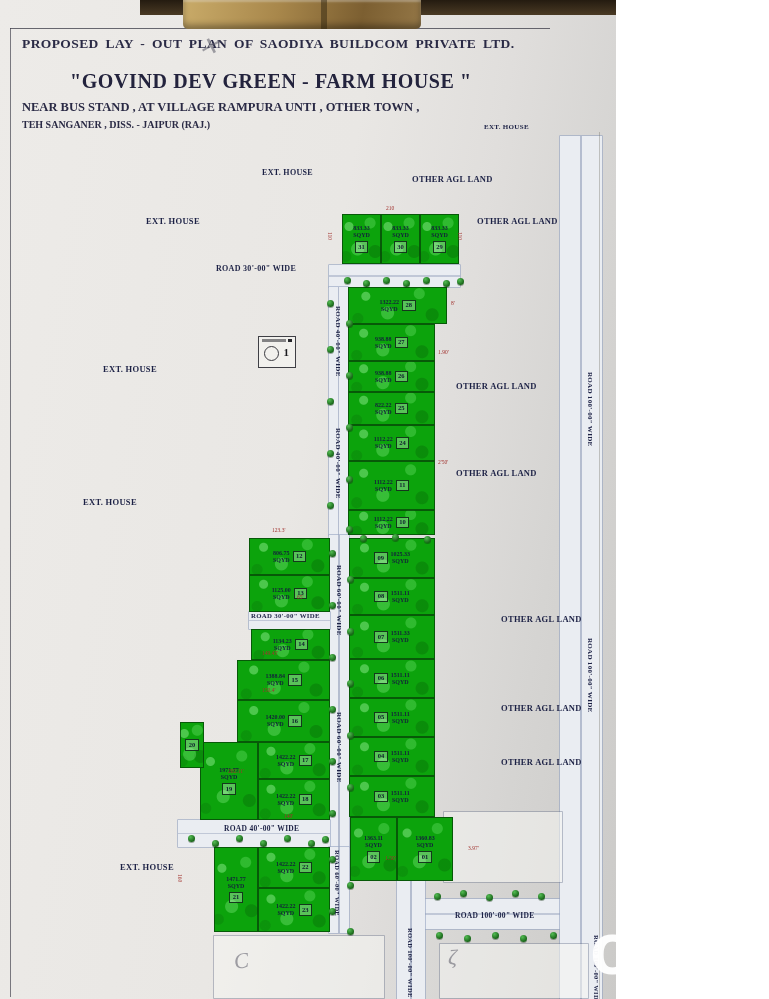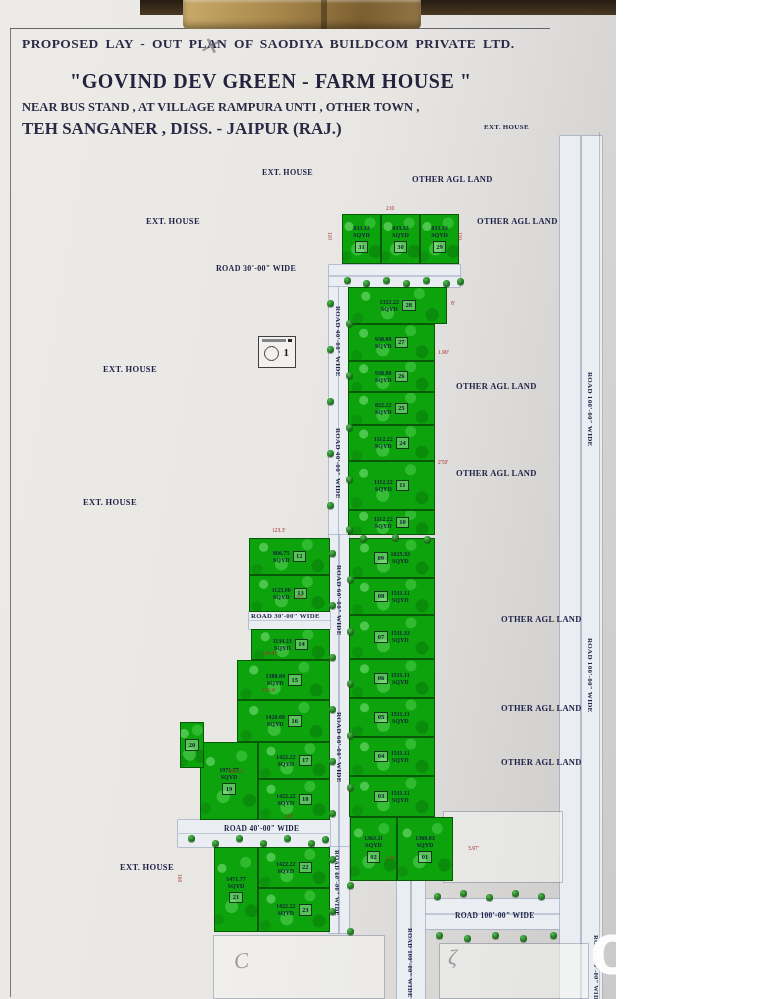--- a/index.html
+++ b/index.html
@@ -8,21 +8,21 @@
     font-family:"Liberation Serif",serif;text-decoration:underline;}
   .paper{position:absolute;inset:0;}
   .map{position:absolute;inset:0;}
   
   .bdr-top{position:absolute;left:10px;top:28px;width:540px;height:0;border-top:1.6px solid rgba(58,58,70,.75);}
   .bdr-left{position:absolute;left:10px;top:28px;height:969px;width:0;border-left:1.6px solid rgba(58,58,70,.65);}
   
   .h1{position:absolute;left:22px;top:36px;font-weight:bold;font-size:13.5px;color:#2a2a45;letter-spacing:.4px;word-spacing:3px;white-space:nowrap;}
   .h2{position:absolute;left:70px;top:70px;font-weight:bold;font-size:20px;color:#23233d;letter-spacing:.6px;white-space:nowrap;}
   .h3{position:absolute;left:22px;top:100px;font-weight:bold;font-size:12.5px;color:#2a2a45;white-space:nowrap;}
-  .h4{position:absolute;left:22px;top:119px;font-weight:bold;font-size:17px;color:#2a2a45;white-space:nowrap;}
+  .h4{position:absolute;left:22px;top:119px;font-weight:bold;font-size:10px;color:#2a2a45;white-space:nowrap;}
   
   .road{position:absolute;background:#eaedf2;box-shadow:0 0 0 .6px #93a2c0;}
   .road.v{background-image:linear-gradient(90deg,transparent calc(50% - .6px),rgba(115,130,165,.45) 0,rgba(115,130,165,.45) calc(50% + .6px),transparent 0);}
   .road.h{background-image:linear-gradient(180deg,transparent calc(50% - .6px),rgba(115,130,165,.35) 0,rgba(115,130,165,.35) calc(50% + .6px),transparent 0);}
   .outline{position:absolute;background:rgba(246,245,243,.55);box-shadow:0 0 0 .8px rgba(100,110,135,.5);}
   
   .plot{position:absolute;display:flex;align-items:center;justify-content:center;gap:3px;
     background-color:#0ca30c;
     background-image:
       radial-gradient(circle at 18% 25%, rgba(140,235,140,.5) 0 4px, transparent 5px),

